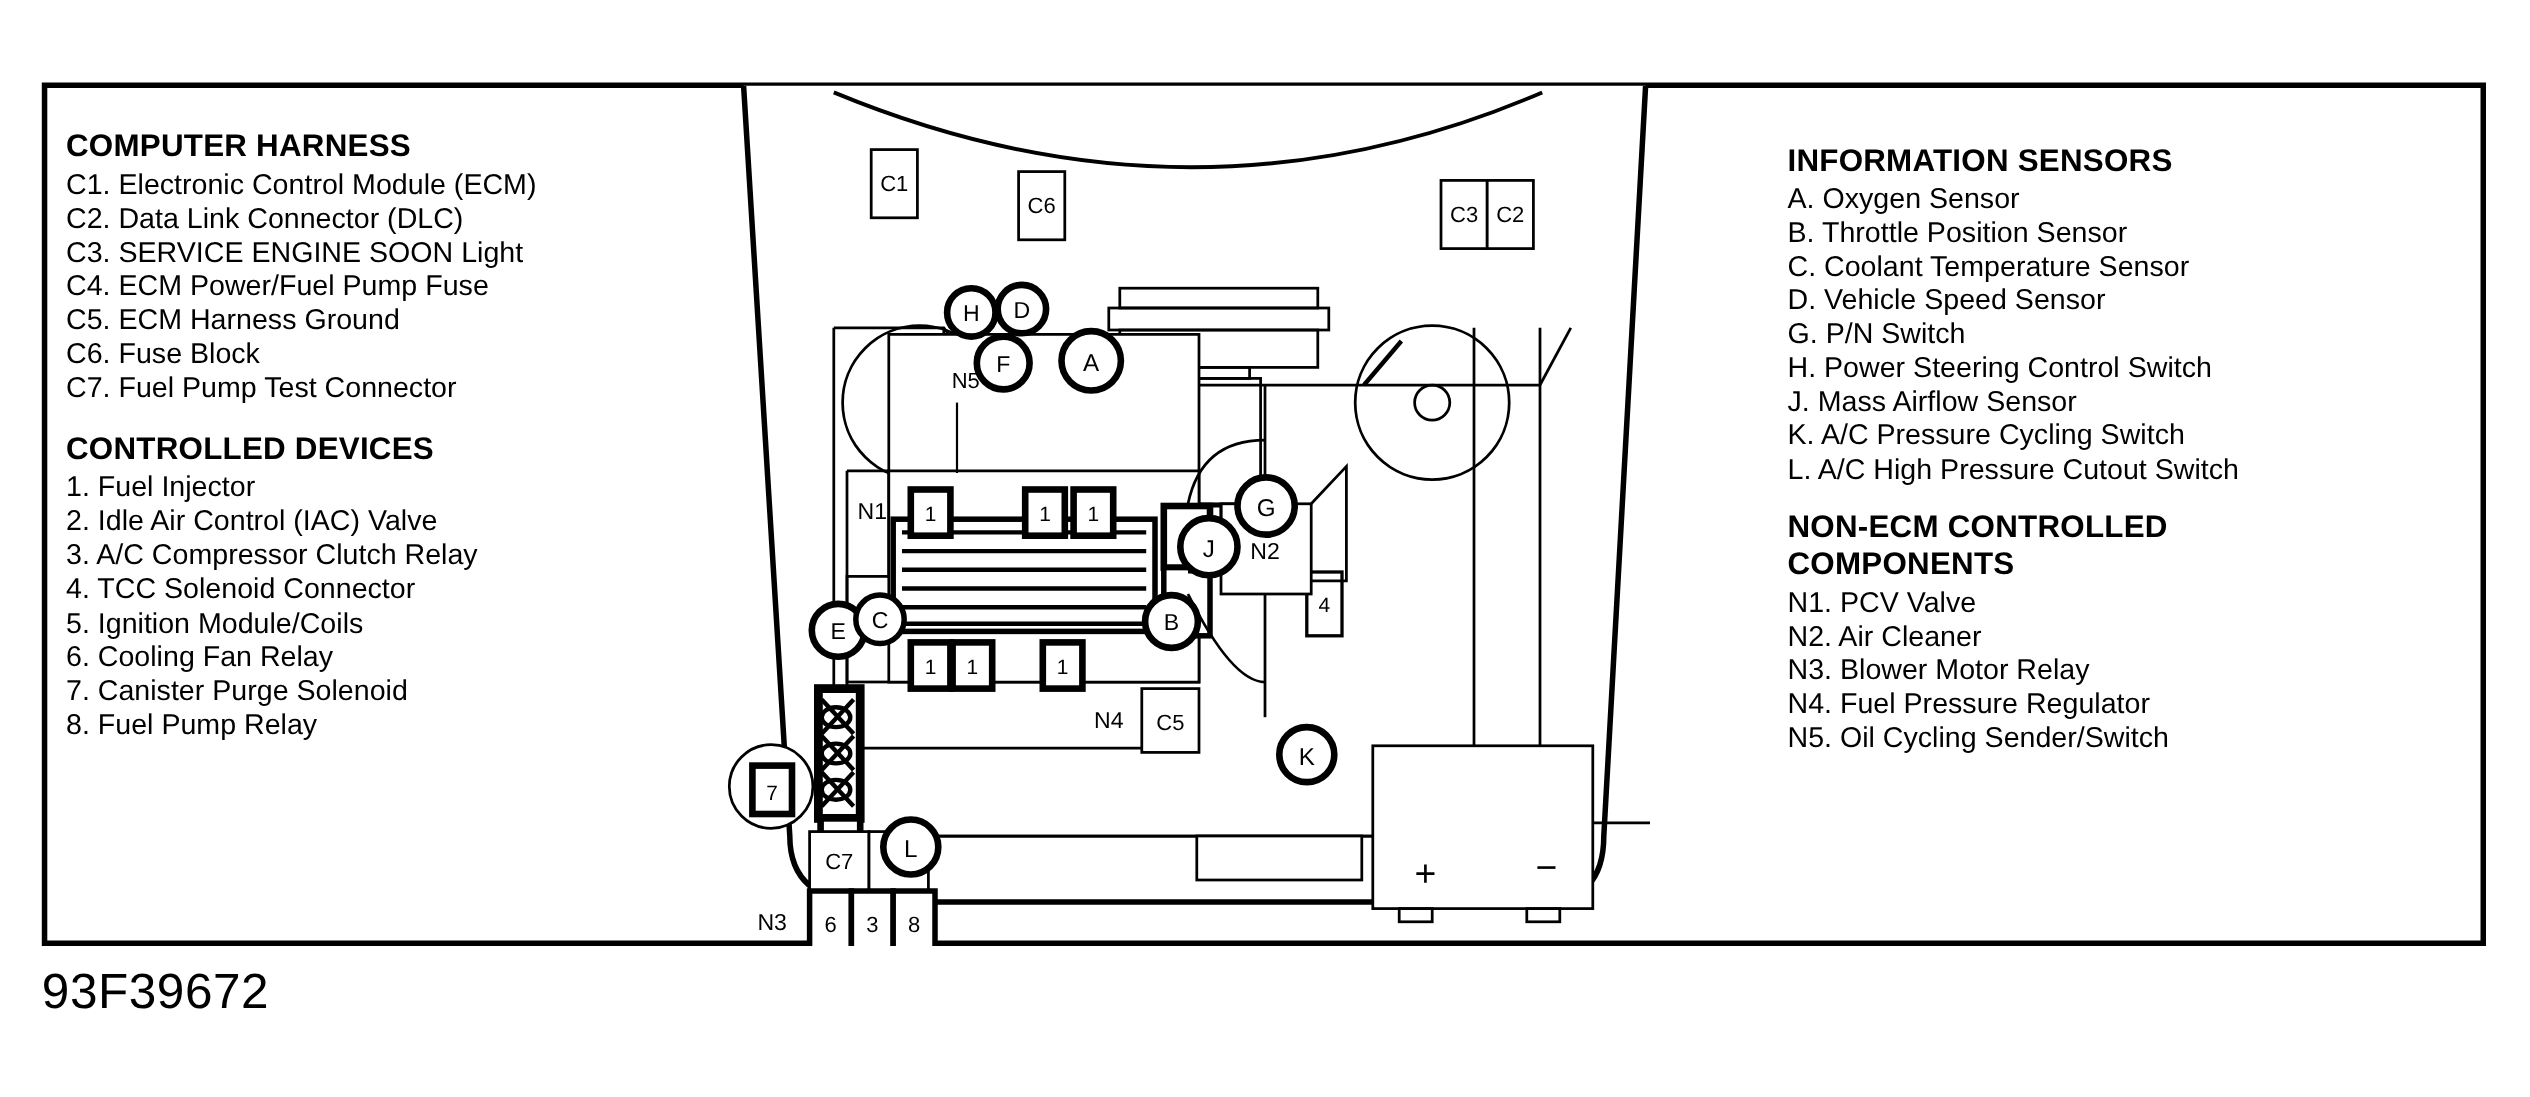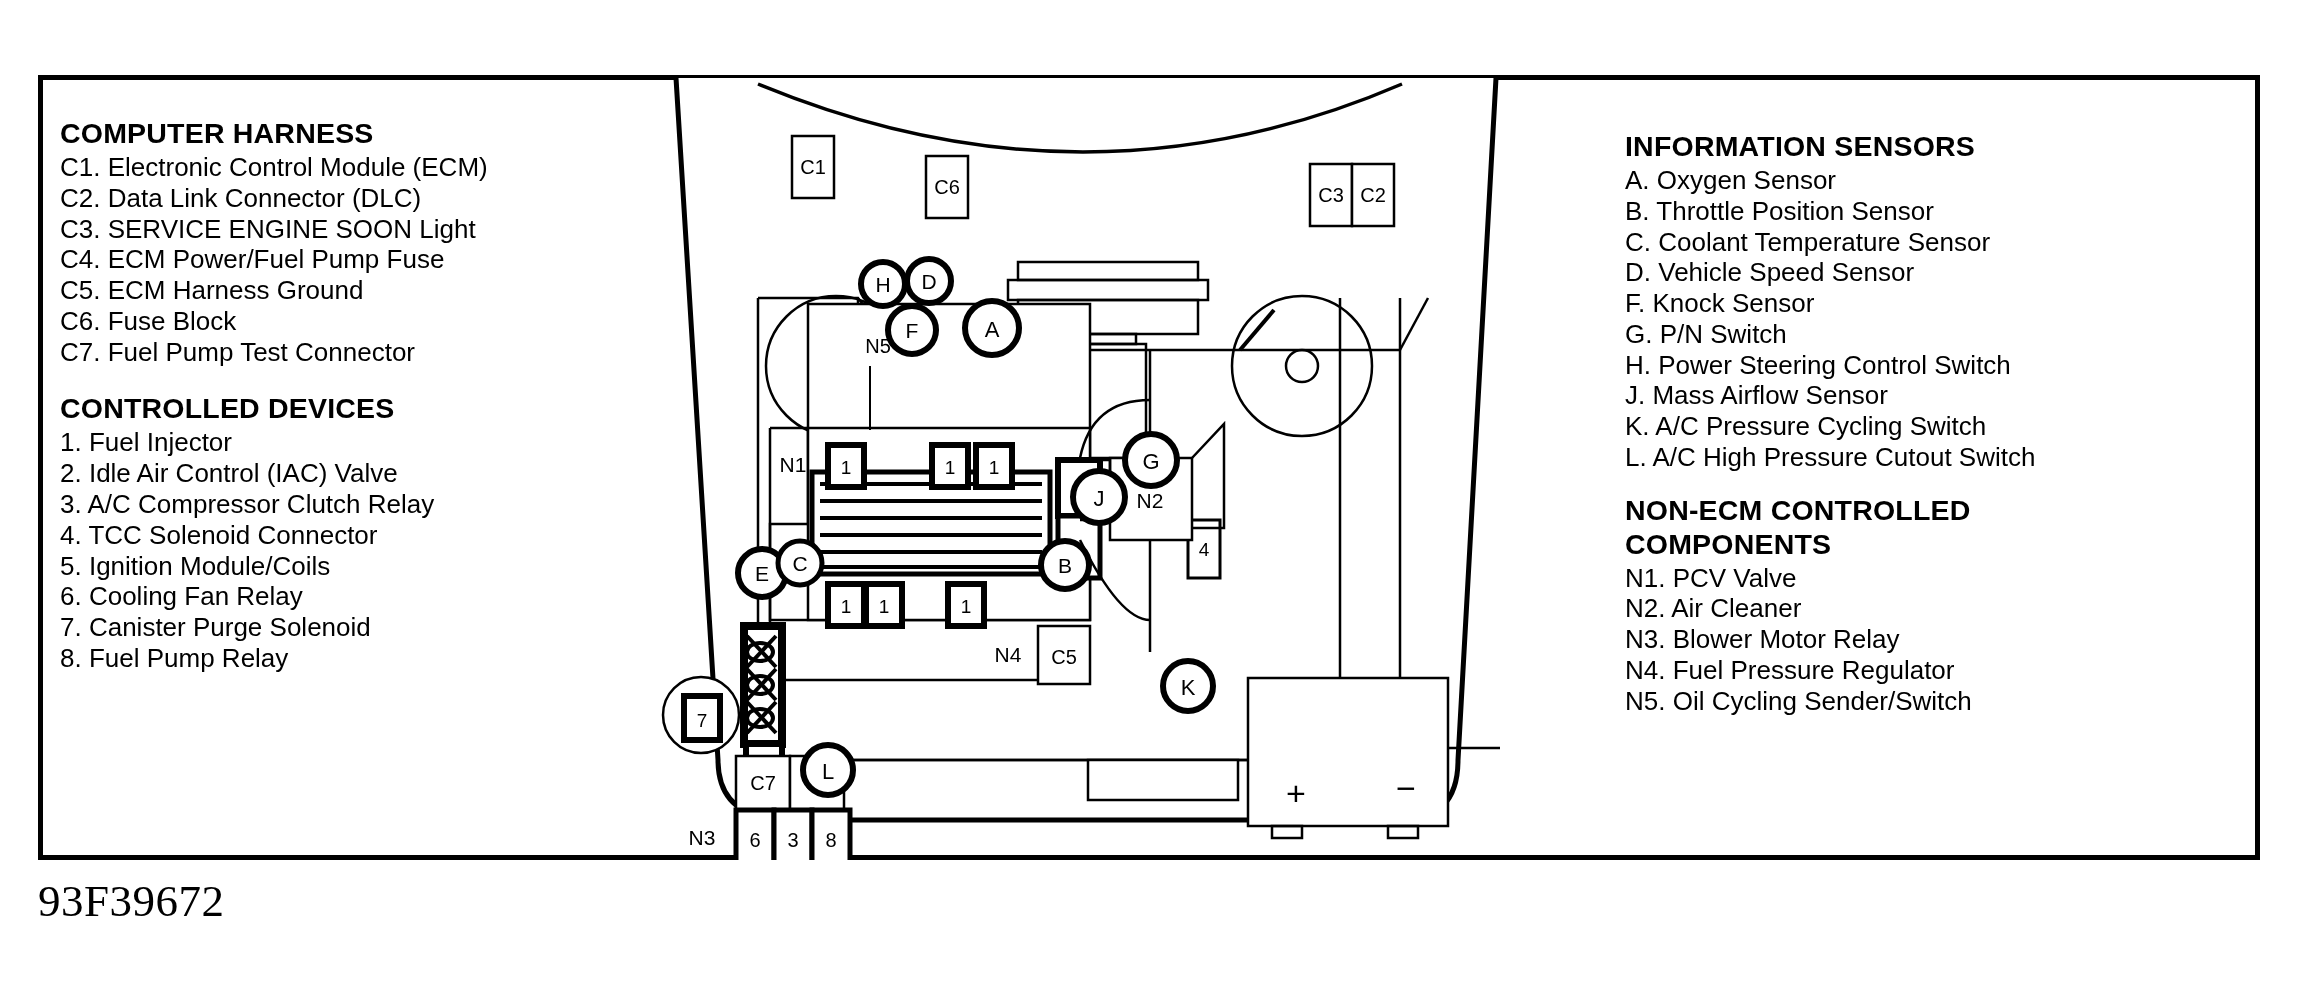--- a/index.html
+++ b/index.html
@@ -14,21 +14,21 @@
   .col-left{left:60px;top:118px;width:580px;}
   .col-right{left:1625px;top:108px;width:620px;margin-top:23px;}
 
   .sec-head{font-weight:bold;font-size:28.5px;letter-spacing:.2px;line-height:1.12;margin:0 0 2px 0;white-space:nowrap;}
   ul.lst{list-style:none;margin:0;padding:0;}
   ul.lst li{font-size:26px;line-height:1.185;white-space:nowrap;}
   .gap{height:26px;}
   .gap-sm{height:22px;}
 
   
-  .fignum{position:absolute;left:38px;top:875px;font-family:Liberation Serif, serif;font-size:45px;letter-spacing:.5px;}
+  .fignum{position:absolute;left:38px;top:875px;font-family:Liberation Sans, sans-serif;font-size:45px;letter-spacing:.5px;}
 
   
   .diagram{position:absolute;left:640px;top:60px;width:960px;height:800px;}
   .diagram svg{display:block;}
 
   
 </style>
 </head>
 <body>
 
@@ -61,21 +61,20 @@
     </ul>
   </div>
 
   <div class="col col-right">
     <div class="sec-head">INFORMATION SENSORS</div>
     <ul class="lst">
       <li>A. Oxygen Sensor</li>
       <li>B. Throttle Position Sensor</li>
       <li>C. Coolant Temperature Sensor</li>
       <li>D. Vehicle Speed Sensor</li>
-      <li>F. Knock Sensor</li>
       <li>G. P/N Switch</li>
       <li>H. Power Steering Control Switch</li>
       <li>J. Mass Airflow Sensor</li>
       <li>K. A/C Pressure Cycling Switch</li>
       <li>L. A/C High Pressure Cutout Switch</li>
     </ul>
     <div class="gap-sm"></div>
     <div class="sec-head">NON-ECM CONTROLLED</div>
     <div class="sec-head">COMPONENTS</div>
     <ul class="lst">

